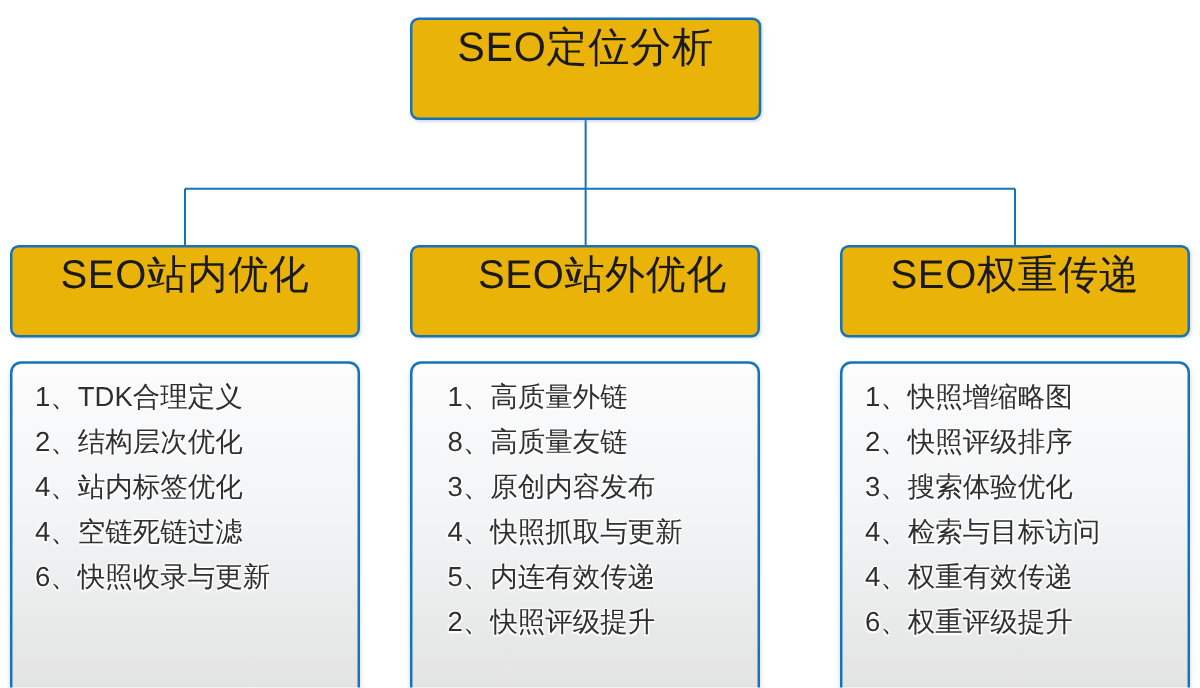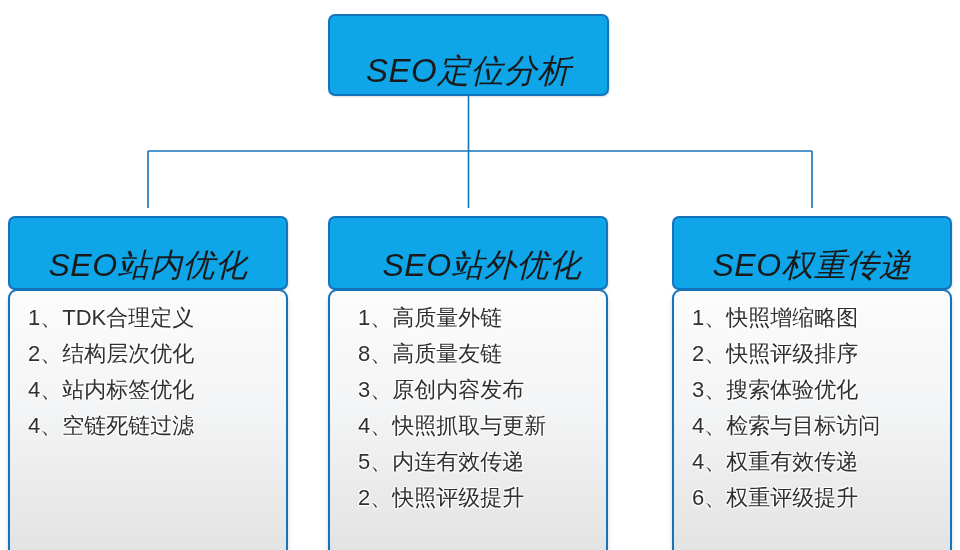--- a/index.html
+++ b/index.html
@@ -10,33 +10,32 @@
     font-family:"Liberation Sans","DejaVu Sans",sans-serif;
     position:relative;
   }
   .canvas { position:absolute; inset:0; }
   svg.connectors { position:absolute; left:0; top:0; }
   svg.connectors line { stroke:var(--accent); stroke-width:1.6; }
 
   .node {
     position:absolute;
     border:2px solid var(--accent);
-    background:#0ea5e9;
+    background:#eab308;
     border-radius:7px;
-    display:flex; align-items:flex-end; justify-content:center;
+    display:flex; align-items:flex-start; justify-content:center;
     color:var(--head-text);
-    font-style:italic;
   }
   .root-node {
     left:328px; top:14px; width:281px; height:82px;
     font-size:33px; letter-spacing:0.5px;
     box-shadow:1px 1px 2px rgba(140,165,190,0.35);
   }
   .branch-head {
-    top:216px; height:74px; width:280px;
+    top:196px; height:74px; width:280px;
     font-size:32px; letter-spacing:0.5px;
     box-shadow:1px 1px 2px rgba(140,165,190,0.30);
   }
   .branch-list {
     position:absolute; top:289px; height:305px; width:280px;
     border:2px solid var(--accent);
     border-radius:9px;
     background:linear-gradient(180deg,#fcfcfd 0%,#f3f4f5 40%,#dedede 100%);
     box-shadow:0 3px 4px rgba(110,140,170,0.35);
     padding:9px 8px 0 18px;
@@ -67,20 +66,21 @@
   </div>
 
   <div class="node branch-head col-0">
     <span>SEO站内优化</span>
   </div>
   <div class="branch-list col-0">
     <div class="item">1、TDK合理定义</div>
     <div class="item">2、结构层次优化</div>
     <div class="item">4、站内标签优化</div>
     <div class="item">4、空链死链过滤</div>
+    <div class="item">6、快照收录与更新</div>
   </div>
 
   <div class="node branch-head col-1">
     <span>SEO站外优化</span>
   </div>
   <div class="branch-list col-1">
     <div class="item">1、高质量外链</div>
     <div class="item">8、高质量友链</div>
     <div class="item">3、原创内容发布</div>
     <div class="item">4、快照抓取与更新</div>

